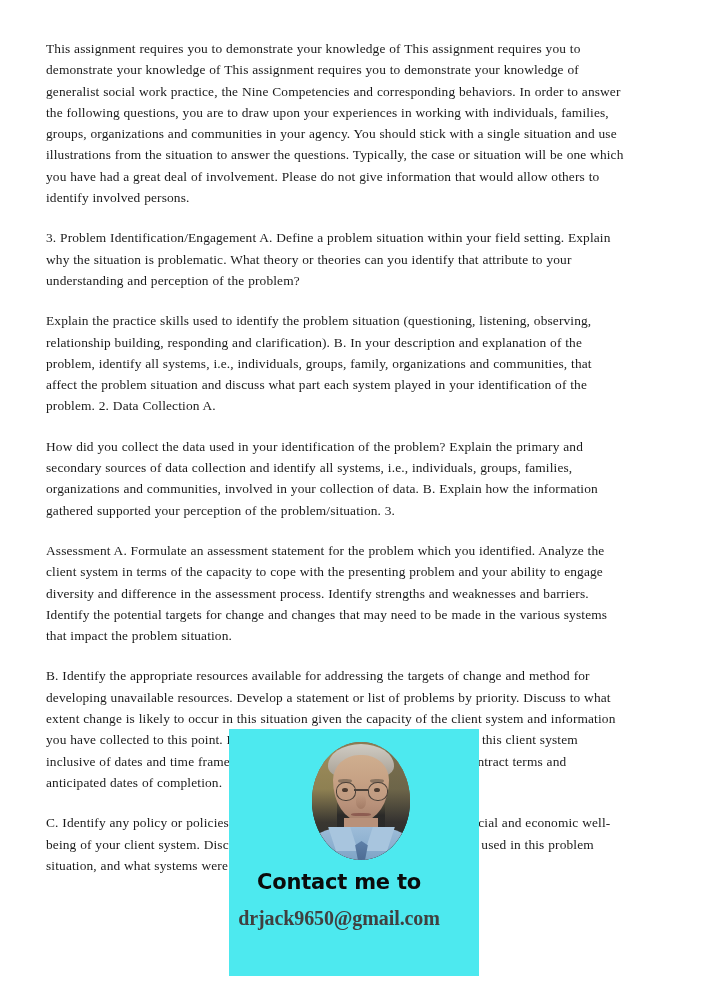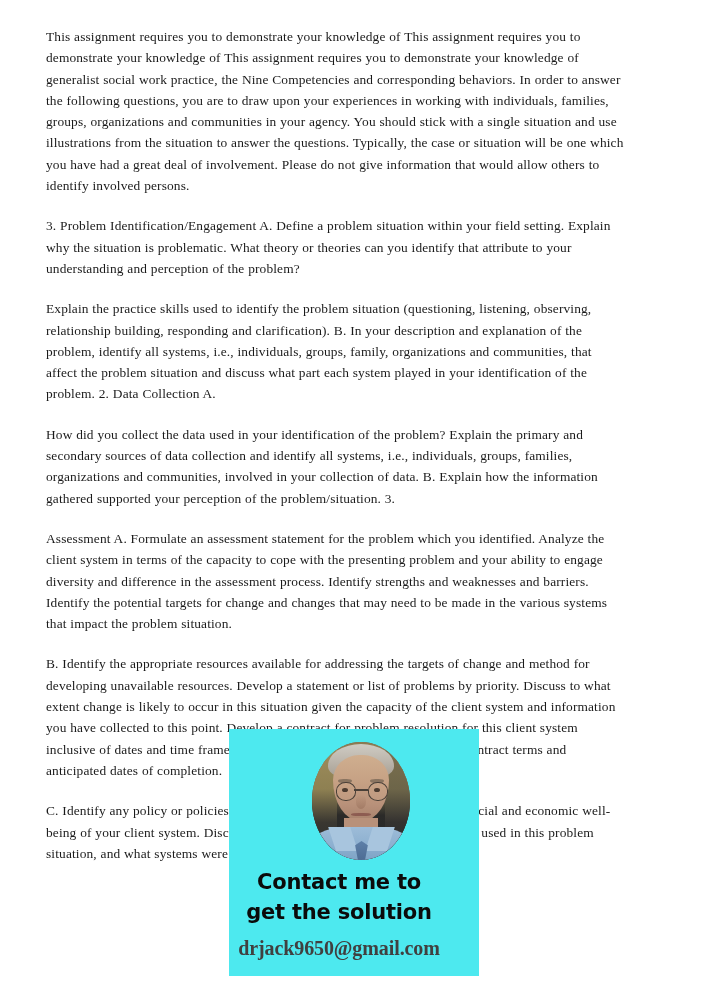--- a/index.html
+++ b/index.html
@@ -20,21 +20,21 @@
     left: 0;
     top: 0;
     width: 708px;
     height: 1000px;
     background: #ffffff;
   }
 
   #doc-body {
     position: absolute;
     left: 46px;
-    top: 26px;
+    top: 38px;
     width: 580px;
   }
 
   .para {
     font-size: 13.4px;
     line-height: 21.3px;
     color: #1a1a1a;
     text-align: left;
     margin: 0 0 19px 0;
     letter-spacing: 0.01em;
@@ -212,19 +212,18 @@
       <div class="ph ph-mouth"></div>
       <div class="ph ph-neck"></div>
       <div class="ph ph-shirt"></div>
       <div class="ph ph-collar-l"></div>
       <div class="ph ph-collar-r"></div>
       <div class="ph ph-tie"></div>
     </div>
 
     <div id="contact-lines">
       <div class="contact-line">Contact me to</div>
-      <div class="contact-line">get the solution</div>
       <div id="contact-email">drjack9650@gmail.com</div>
     </div>
 
   </div>
 
 </div>
 
 </body></html>

